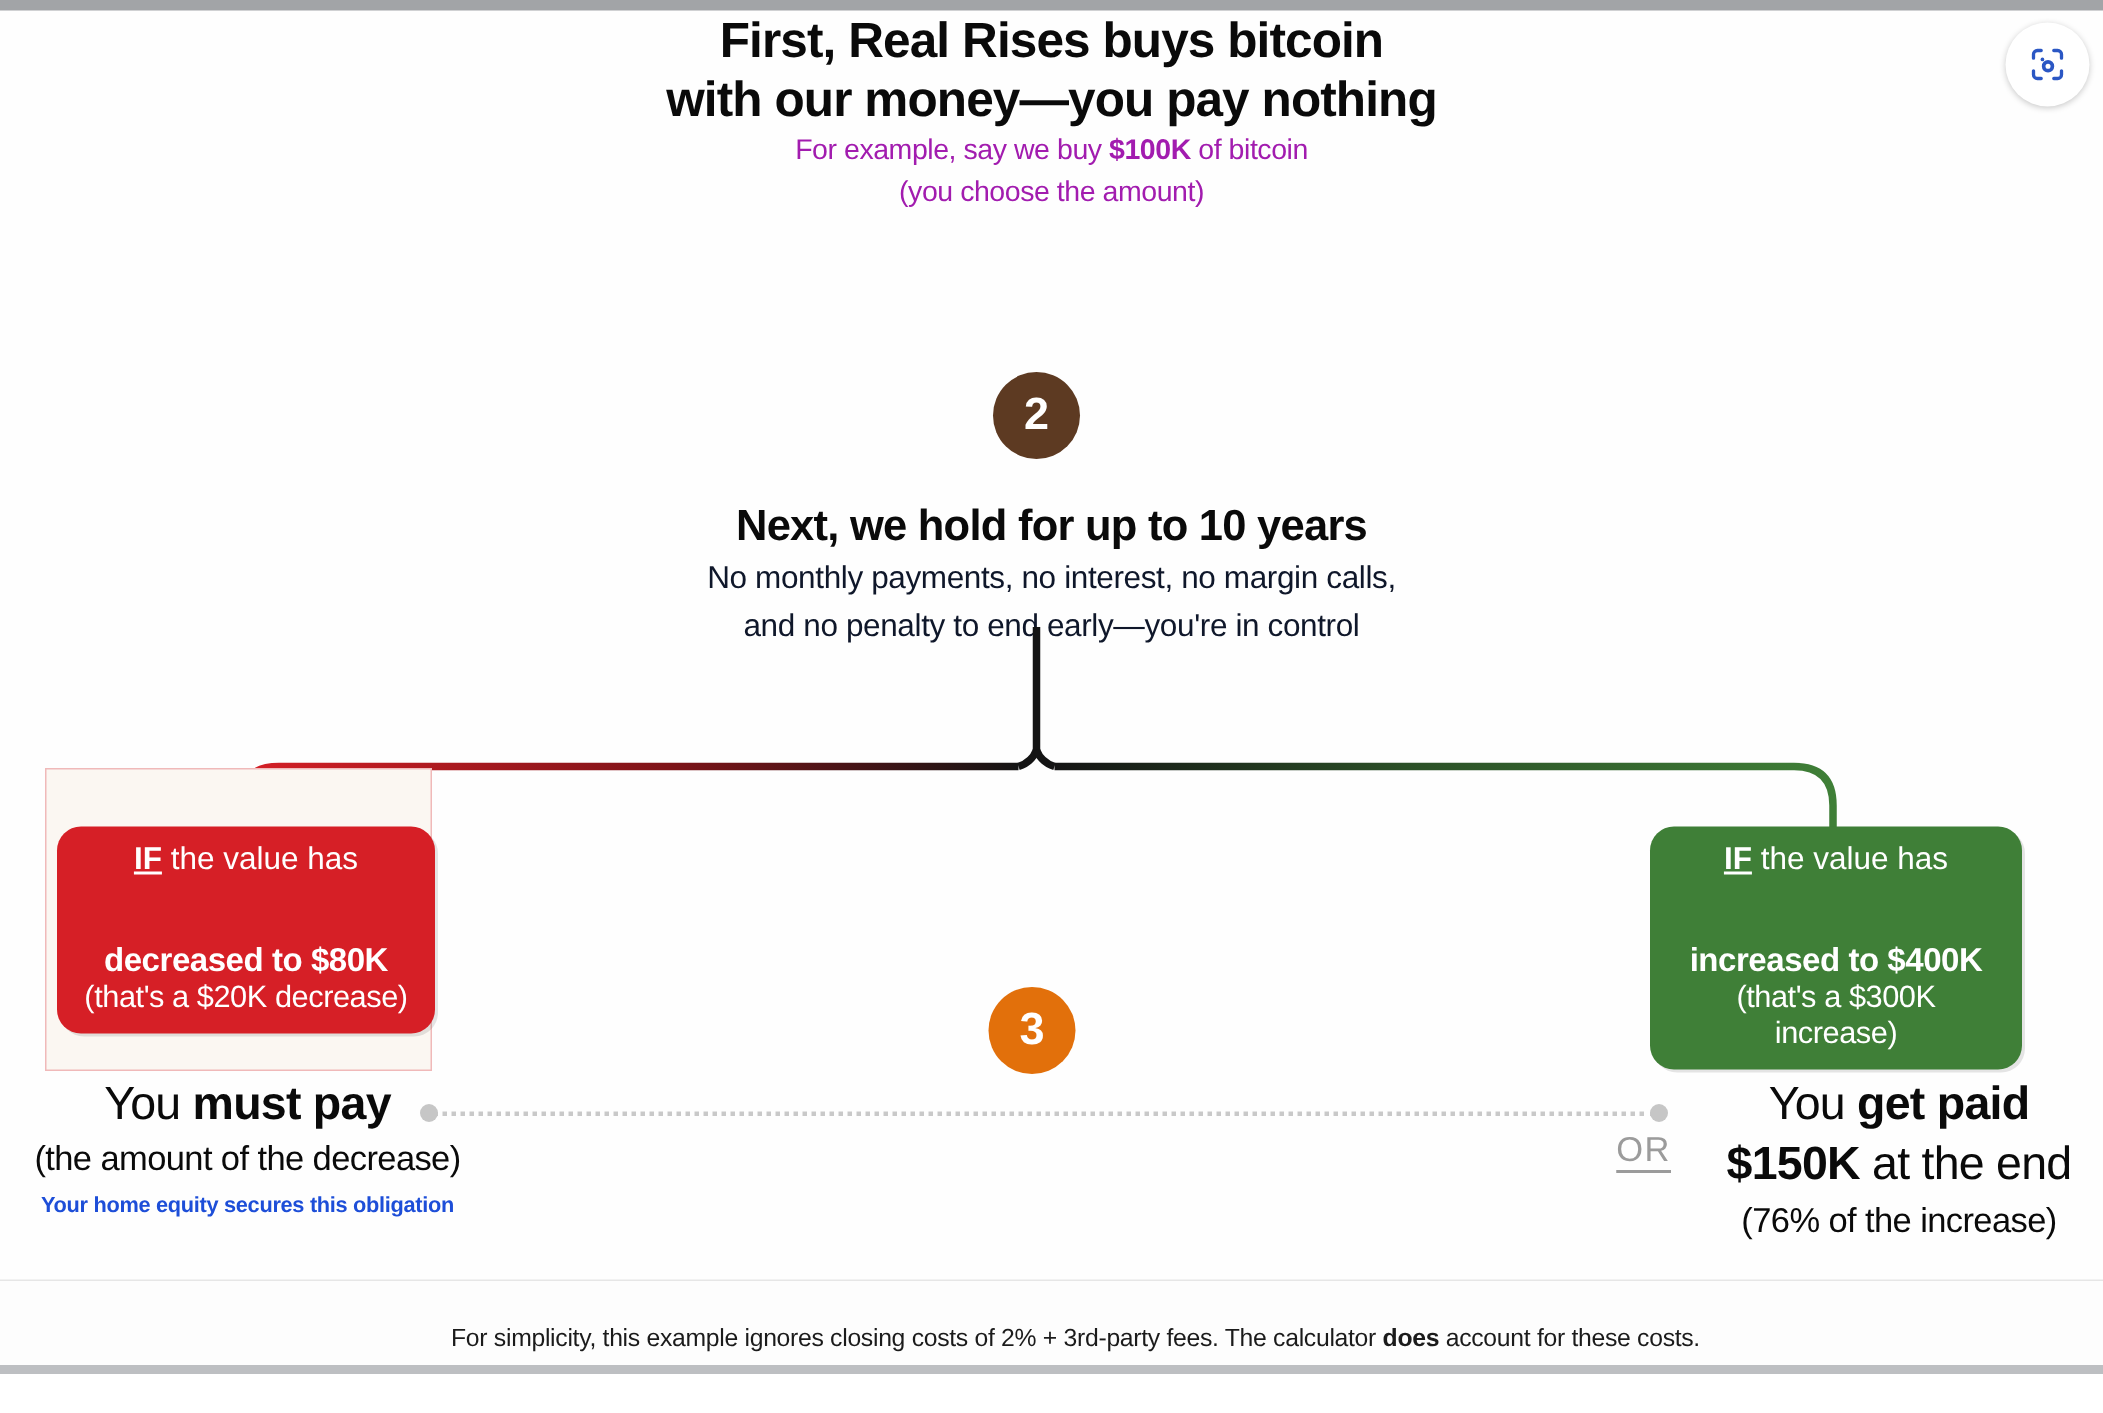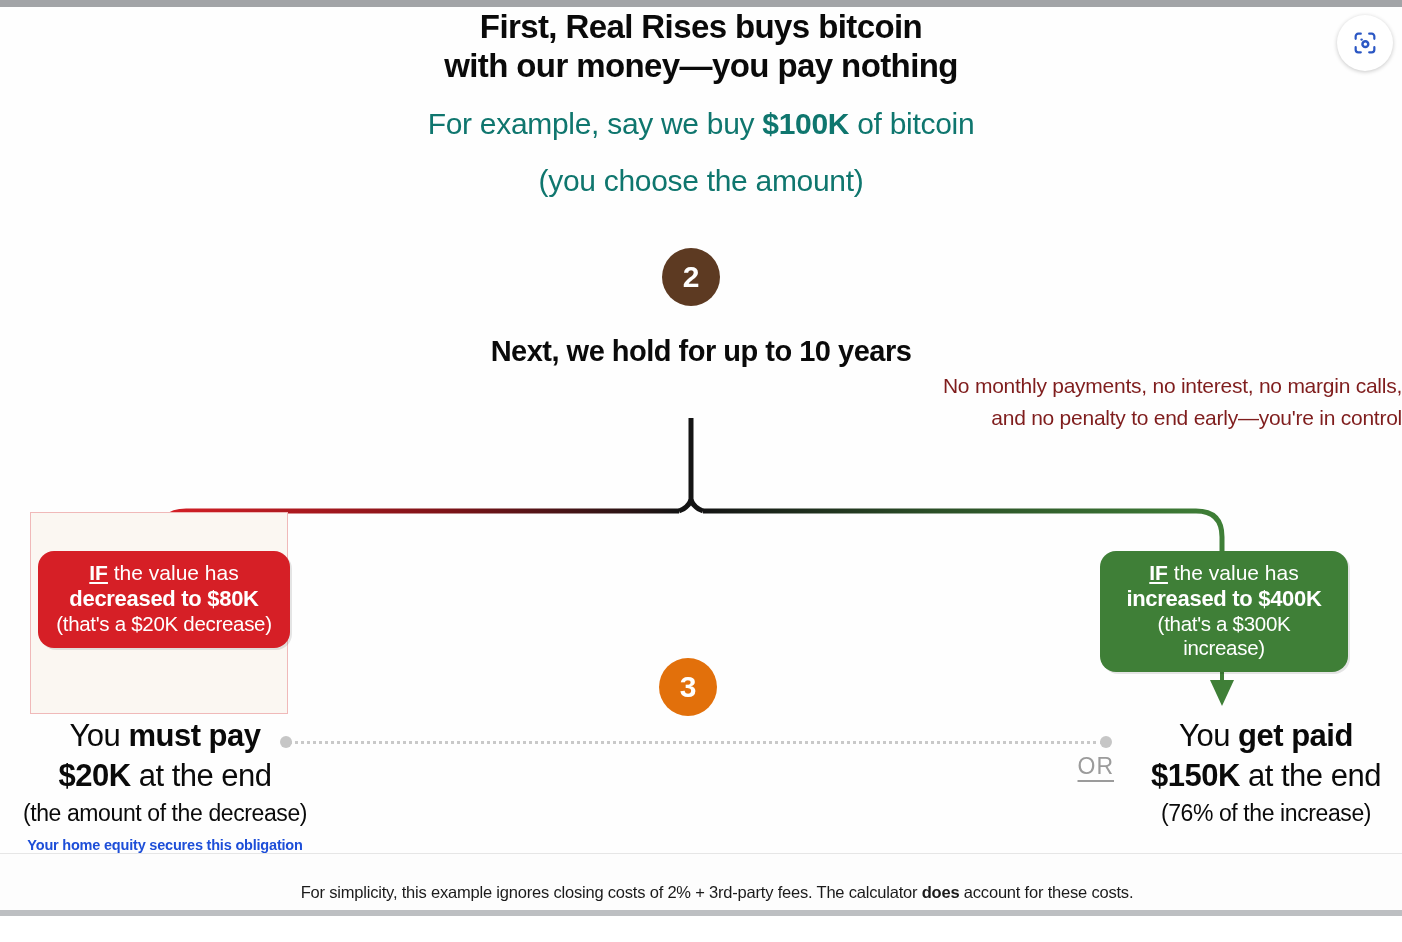--- a/index.html
+++ b/index.html
@@ -75,25 +75,25 @@
     text-align: center;
   }
   .step1 .h {
     font-size: 33px;
     font-weight: 700;
     color: #0a0a0a;
     line-height: 1.17;
     letter-spacing: -0.6px;
   }
   .step1 .sub {
-    font-size: 30px;
-    color: #0f766e;
+    font-size: 19px;
+    color: #a21caf;
     line-height: 1.24;
     letter-spacing: -0.3px;
-    margin-top: 20px;
+    margin-top: 4px;
   }
   .step1 .sub b { font-weight: 700; }
 
   
   .badge {
     position: absolute;
     width: 58px;
     height: 58px;
     border-radius: 50%;
     display: flex;
@@ -116,25 +116,24 @@
     margin-top: 30px;
   }
   .step2 .h {
     font-size: 29px;
     font-weight: 700;
     color: #0a0a0a;
     letter-spacing: -0.5px;
   }
   .step2 .sub {
     font-size: 21px;
-    color: #7f1d1d;
+    color: #0f172a;
     line-height: 1.33;
     letter-spacing: -0.25px;
     margin-top: 4px;
-    text-align: right;
   }
 
   
   #connectors {
     position: absolute;
     top: 0;
     left: 0;
     width: 1402px;
     height: 942px;
     pointer-events: none;
@@ -158,21 +157,21 @@
     border-radius: 16px;
     color: #ffffff;
     text-align: center;
     padding: 10px 16px 12px;
     box-sizing: border-box;
     line-height: 1.18;
     box-shadow: 2px 2px 0 rgba(0,0,0,0.10);
   }
   .pill .l1 { font-size: 21px; font-weight: 400; }
   .pill .l1 u { font-weight: 700; }
-  .pill .l2 { font-size: 22px; font-weight: 700; letter-spacing: -0.3px; }
+  .pill .l2 { font-size: 22px; font-weight: 700; letter-spacing: -0.3px; margin-top: 41px; }
   .pill .l3 { font-size: 20.5px; font-weight: 400; letter-spacing: -0.3px; }
 
   .pill-red   { left: 38px;   top: 551px; width: 252px; background: #d61f26; }
   .pill-green { left: 1100px; top: 551px; width: 248px; background: #3f7f37; }
 
   
   .outcome {
     position: absolute;
     text-align: center;
     color: #0a0a0a;
@@ -328,21 +327,20 @@
 
   <div class="or-wrap">
     <div class="or-line"></div>
     <div class="or-dot left"></div>
     <div class="or-dot right"></div>
     <div class="or-text">OR</div>
   </div>
 
   <div class="outcome outcome-left">
     <div class="o1"><span>You </span><b>must pay</b></div>
-    <div class="o2"><b>$20K</b><span> at the end</span></div>
     <div class="o3">(the amount of the decrease)</div>
     <div class="o4">Your home equity secures this obligation</div>
   </div>
 
   <div class="outcome outcome-right">
     <div class="o1"><span>You </span><b>get paid</b></div>
     <div class="o2"><b>$150K</b><span> at the end</span></div>
     <div class="o3">(76% of the increase)</div>
   </div>
 

